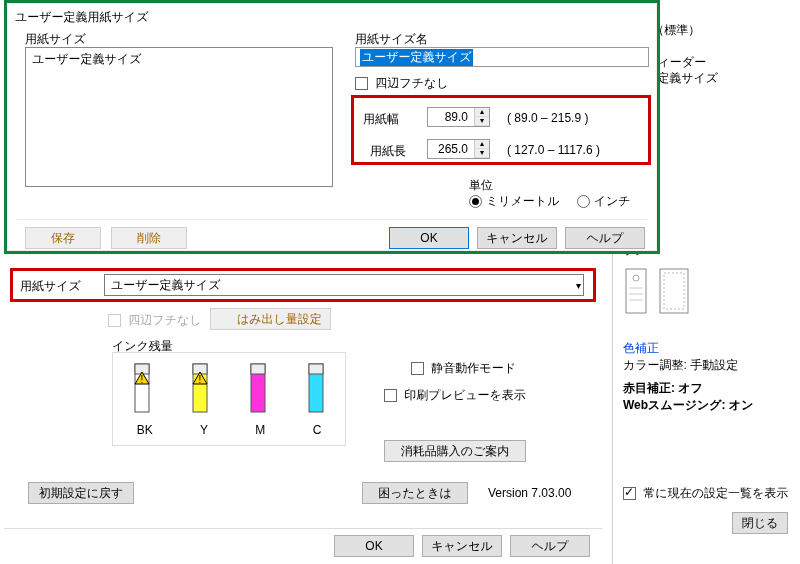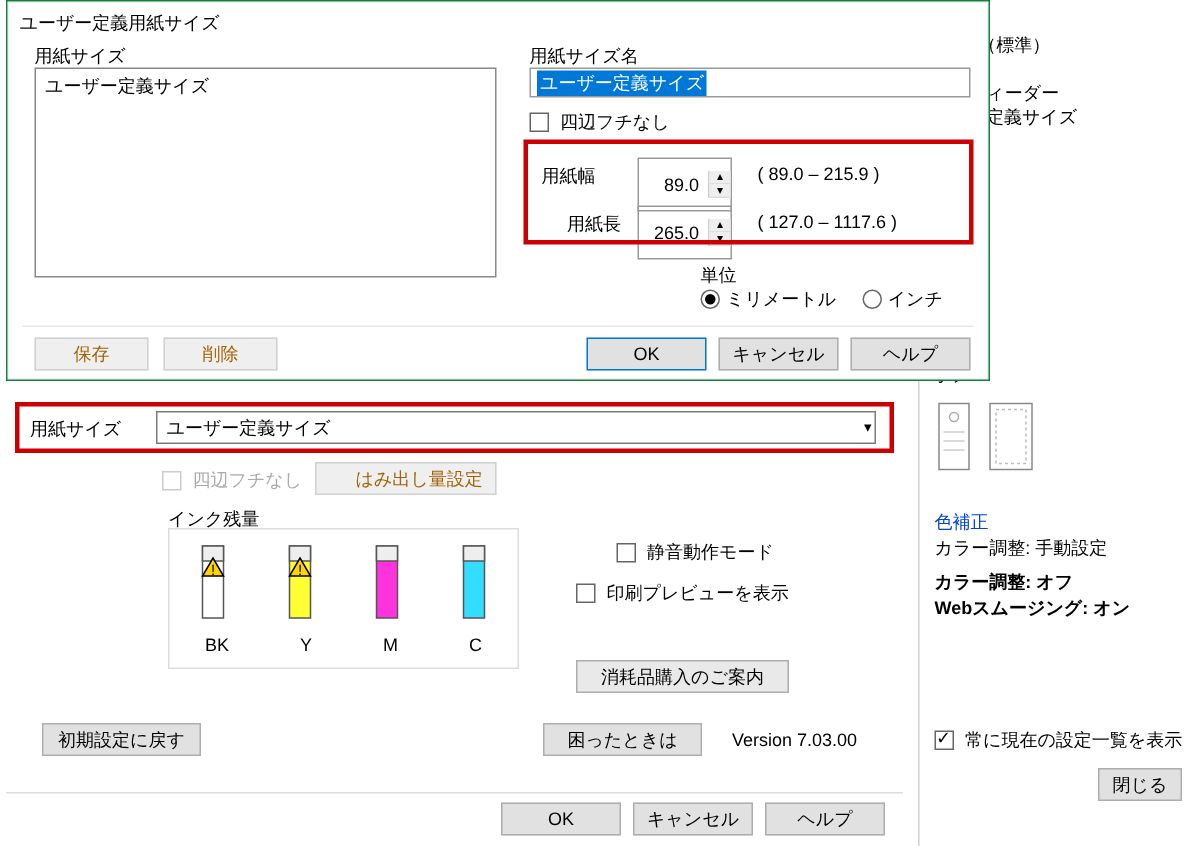--- a/index.html
+++ b/index.html
@@ -3,21 +3,21 @@
 <meta charset="utf-8">
 <style>
 * { box-sizing: border-box; font-family: "MS UI Gothic","Meiryo",sans-serif; font-size: 12px; }
 body { margin:0; background:#fff; position:relative; width:800px; height:564px; overflow:hidden; color:#000; }
 .panel { position:absolute; background:#fff; border:1px solid #ccc; }
 .btn { display:inline-flex; align-items:center; justify-content:center; height:22px; min-width:76px; background:#e1e1e1; border:1px solid #adadad; padding:0 8px; cursor:default; }
 .btn.disabled { color:#a16207; background:#efefef; border-color:#d0d0d0; }
 .btn.primary { border:1.5px solid #0078d7; background:#e1e1e1; }
 .input { height:20px; border:1px solid #999; padding:0 4px; background:#fff; }
 .dropdown { height:22px; border:1px solid #7a7a7a; background:#fff; display:flex; align-items:center; justify-content:space-between; padding:0 2px 0 6px; }
-.spin { display:inline-flex; align-items:center; border:1px solid #999; height:36px; }
+.spin { display:inline-flex; align-items:center; border:1px solid #999; height:20px; }
 .spin input { border:none; width:46px; text-align:right; padding:0 6px; height:18px; outline:none; }
 .spin .spinbtns { display:flex; flex-direction:column; border-left:1px solid #ccc; }
 .spin .spinbtns div { font-size:8px; line-height:8px; height:9px; width:14px; text-align:center; background:#eee; border-bottom:1px solid #ddd; }
 .redbox { border:3px solid #cc0000; position:absolute; pointer-events:none; }
 .chk { width:13px; height:13px; border:1px solid #666; display:inline-block; vertical-align:middle; margin-right:4px; background:#fff; position:relative; }
 .chk.checked::after { content:"✓"; position:absolute; top:-3px; left:0; font-size:12px; }
 .radio { width:13px; height:13px; border:1px solid #666; border-radius:50%; display:inline-block; vertical-align:middle; margin-right:4px; background:#fff; position:relative; }
 .radio.checked::after { content:""; position:absolute; top:2px; left:2px; width:7px; height:7px; background:#000; border-radius:50%; }
 svg text { font-size:10px; }
 label.inline { margin-right:14px; }
@@ -48,21 +48,21 @@
     </svg>
     <svg width="30" height="46">
       <rect x="1" y="1" width="28" height="44" fill="#fff" stroke="#888"></rect>
       <path d="M5 5 L25 5 L25 41 L5 41 Z" fill="none" stroke="#bbb" stroke-dasharray="2 2"></path>
     </svg>
   </div>
   <div style="position:absolute; left:10px; top:340px; right:8px; line-height:17px;">
     <div style="color:#0044dd;">色補正</div>
     <div>カラー調整:  手動設定</div>
     <div style="height:6px"></div>
-    <div><b>カラー調整:  オフ</b></div>
+    <div><b>赤目補正:  オフ</b></div>
     <div><b>Webスムージング:  オン</b></div>
   </div>
   <div style="position:absolute; left:10px; bottom:62px;">
     <span class="chk checked"></span>
     <span>常に現在の設定一覧を表示</span>
   </div>
   <div class="btn" style="position:absolute; right:10px; bottom:30px; min-width:56px;">閉じる</div>
 </div>
 
 <div class="panel" style="left:4px; top:256px; width:598px; height:264px; border:none;">
@@ -130,21 +130,21 @@
 </div>
 
 <div style="position:absolute; left:4px; top:528px; width:598px; height:34px; border-top:1px solid #ddd;">
   <div style="position:absolute; right:12px; top:6px; display:flex; gap:8px;">
     <div class="btn" style="min-width:80px;">OK</div>
     <div class="btn" style="min-width:80px;">キャンセル</div>
     <div class="btn" style="min-width:80px;">ヘルプ</div>
   </div>
 </div>
 
-<div class="panel" style="left:4px; top:0; width:656px; height:254px; border:1px solid #15803d; box-shadow:0 0 0 1px #efefef inset;padding-left:33px;">
+<div class="panel" style="left:4px; top:0; width:656px; height:254px; border:3px solid #15803d; box-shadow:0 0 0 1px #efefef inset;padding-left:33px;">
   <div style="position:absolute; left:8px; top:6px;">ユーザー定義用紙サイズ</div>
 
   <div style="position:absolute; left:18px; top:28px;">用紙サイズ</div>
   <div style="position:absolute; left:18px; top:44px; width:308px; height:140px; border:1px solid #888; background:#fff;">
     <div style="padding:3px 6px;">ユーザー定義サイズ</div>
   </div>
 
   <div style="position:absolute; left:348px; top:28px;">用紙サイズ名</div>
   <div style="position:absolute; left:348px; top:44px; width:294px;">
     <div class="input" style="width:100%; display:flex; align-items:center;">
@@ -159,21 +159,21 @@
   <div style="position:absolute; left:356px; top:108px;text-align:right;">用紙幅</div>
   <div class="spin" style="position:absolute; left:420px; top:104px;">
     <input value="89.0" style="">
     <div class="spinbtns">
         <div>▴</div>
         <div>▾</div>
       </div>
   </div>
   <div style="position:absolute; left:500px; top:108px;">( 89.0 – 215.9 )</div>
 
-  <div style="position:absolute; left:373px; top:140px;text-align:right;">用紙長</div>
+  <div style="position:absolute; left:363px; top:140px;text-align:right;">用紙長</div>
   <div class="spin" style="position:absolute; left:420px; top:136px;">
     <input value="265.0" style="">
     <div class="spinbtns">
         <div>▴</div>
         <div>▾</div>
       </div>
   </div>
   <div style="position:absolute; left:500px; top:140px;">( 127.0 – 1117.6 )</div>
 
   <div class="redbox" style="left:344px; top:92px; width:300px; height:70px;"></div>

